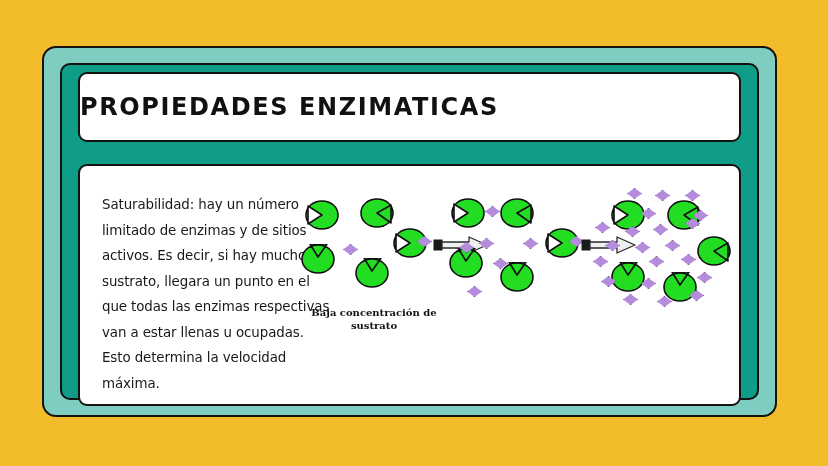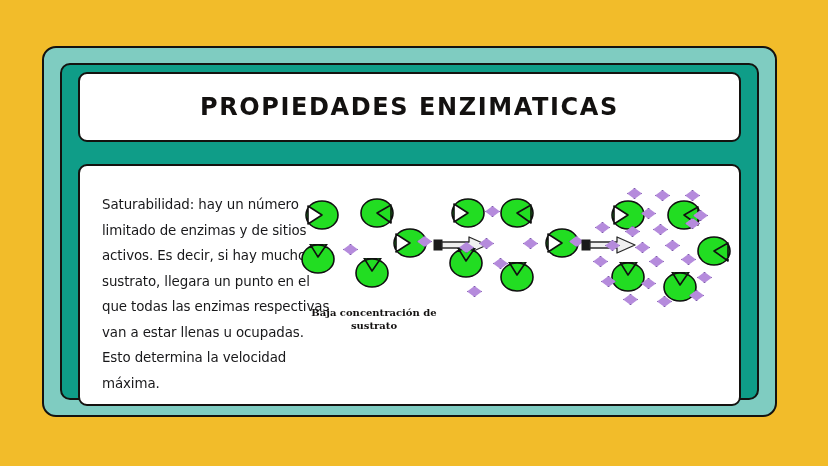--- a/index.html
+++ b/index.html
@@ -52,21 +52,21 @@
     border-radius: 9px;
     box-sizing: border-box;
   }
   .card-title {
     left: 78px;
     top: 72px;
     width: 663px;
     height: 70px;
     display: flex;
     align-items: center;
-    justify-content: center;
+    justify-content: flex-start;
   }
   .card-body {
     left: 78px;
     top: 156px;
     width: 663px;
     height: 242px;
     margin-top: 8px;
   }
 
   .slide-title {

